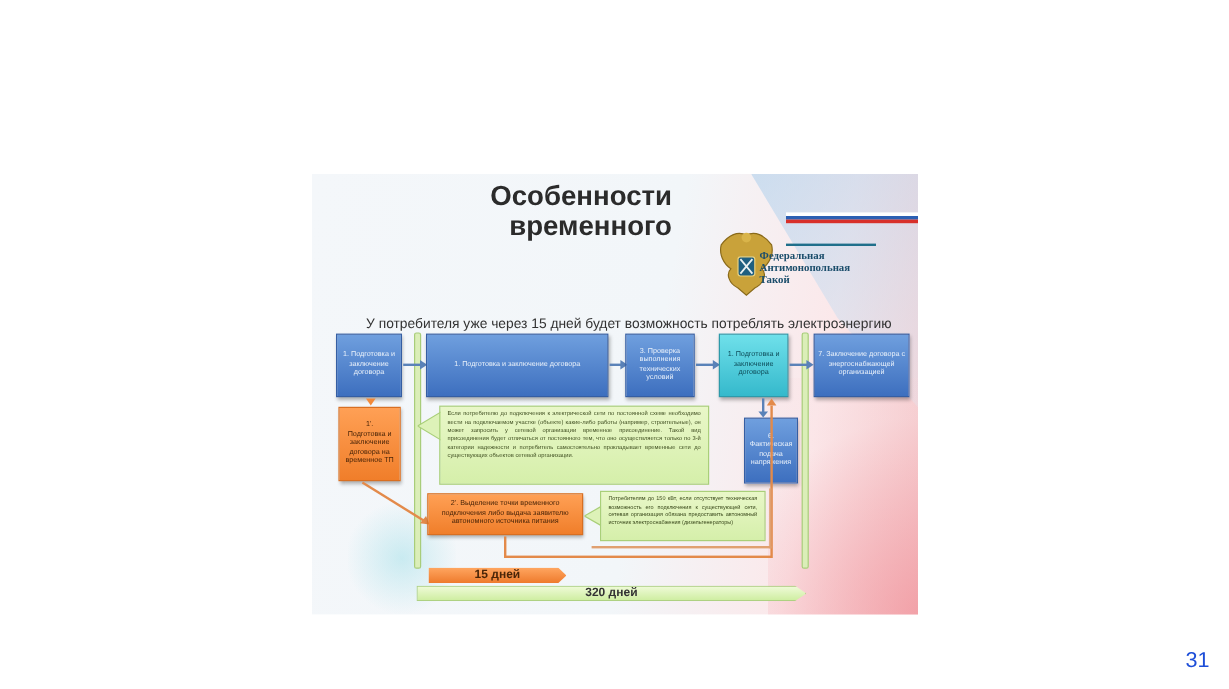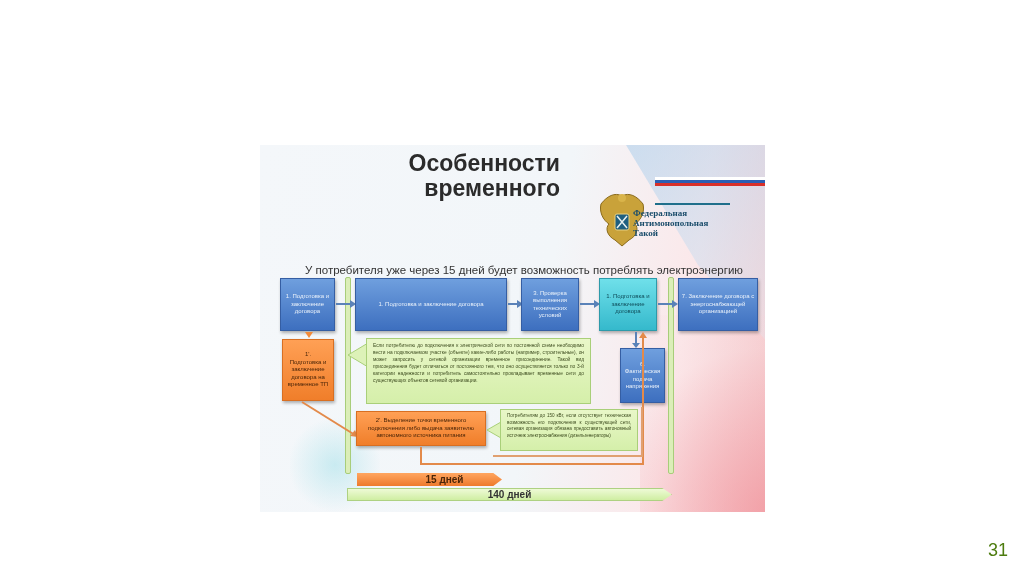--- a/index.html
+++ b/index.html
@@ -33,25 +33,25 @@
   .blue { background: linear-gradient(180deg, #6f9fde 0%, #3d6fbf 100%); border:1px solid #355ea3; box-shadow:1px 2px 3px rgba(0,0,0,0.3); }
   .cyan { background: linear-gradient(180deg, #6fe0ea 0%, #35b9cc 100%); border:1px solid #2d9aaa; color:#0f4d5a; box-shadow:1px 2px 3px rgba(0,0,0,0.3); }
   .orange { background: linear-gradient(180deg, #ffa055 0%, #f07e2a 100%); border:1px solid #d86f22; color:#4a2508; box-shadow:1px 2px 3px rgba(0,0,0,0.3); }
   .note { position:absolute; background: linear-gradient(180deg, #e9f7c8 0%, #d5efaa 100%); border:1px solid #a9cf79;
     font-size:4.8px; line-height:7px; color:#3b4a1d; padding:3px 6px; box-sizing:border-box; text-align:justify; }
   .vline { position:absolute; width:4px; background:#dbeeb8; border:1px solid #a8cd7a; border-radius:2px; }
   .arrow-h { position:absolute; height:2px; background:#5a82b8; }
   .arrow-h::after { content:""; position:absolute; right:-5px; top:-3px; border-left:6px solid #5a82b8; border-top:4px solid transparent; border-bottom:4px solid transparent; }
   .bar15 { position:absolute; left:97px; top:328px; width:115px; height:13px;
     background: linear-gradient(180deg,#ffa660,#ee7a2c); clip-path: polygon(0 0, 94% 0, 100% 50%, 94% 100%, 0 100%);
-    font-size:10px; color:#4a2508; font-weight:bold; display:flex; align-items:center; justify-content:center;padding-left:30px; }
+    font-size:10px; color:#4a2508; font-weight:bold; display:flex; align-items:center; justify-content:center; }
   .bar180 { position:absolute; left:87px; top:343px; width:325px; height:13px;
     background: linear-gradient(180deg,#eefad6,#cfeea2); clip-path: polygon(0 0, 97% 0, 100% 50%, 97% 100%, 0 100%);
     border:1px solid #aed182; font-size:10px; color:#333; font-weight:bold; display:flex; align-items:center; justify-content:center; box-sizing:border-box; }
-  .page-num { position:absolute; right:16px; top:540px; font-size:18px; color:#4d7c0f; }
+  .page-num { position:absolute; right:16px; top:540px; font-size:18px; color:#1d4ed8; }
 </style>
 </head>
 <body>
 
 <div class="slide">
   <div class="deco1"></div>
   <div class="deco2"></div>
   <div class="deco3"></div>
 
   <div class="flag">
@@ -146,17 +146,17 @@
     <polygon points="0,10 14,2 14,18" fill="#ddf2b8" stroke="#a9cf79" stroke-width="1"></polygon>
   </svg>
   <div class="note" style="left:240px; top:264px; width:138px; height:42px; font-size:4.6px; line-height:6.6px;">
     <span>Потребителям до 150 кВт, если отсутствует техническая возможность его подключения к существующей сети, сетевая организация обязана предоставить автономный источник электроснабжения (дизельгенераторы)</span>
   </div>
 
   <div class="bar15">
     <span>15 дней</span>
   </div>
   <div class="bar180">
-    <span>140 дней</span>
+    <span>320 дней</span>
   </div>
 </div>
 
 <div class="page-num">31</div>
 
 </body></html>

